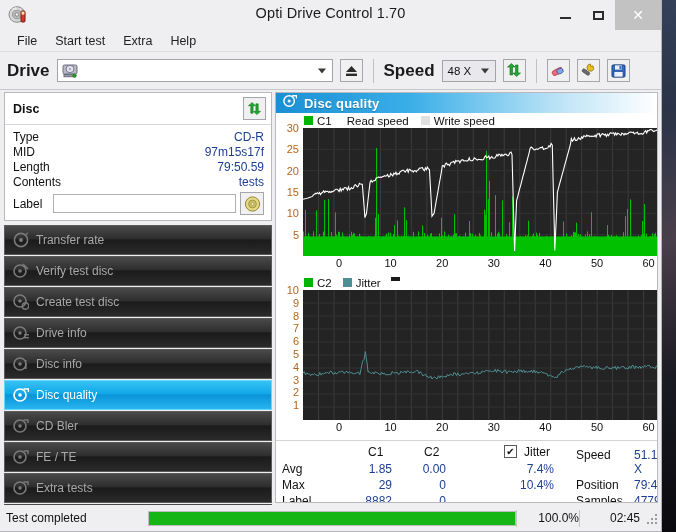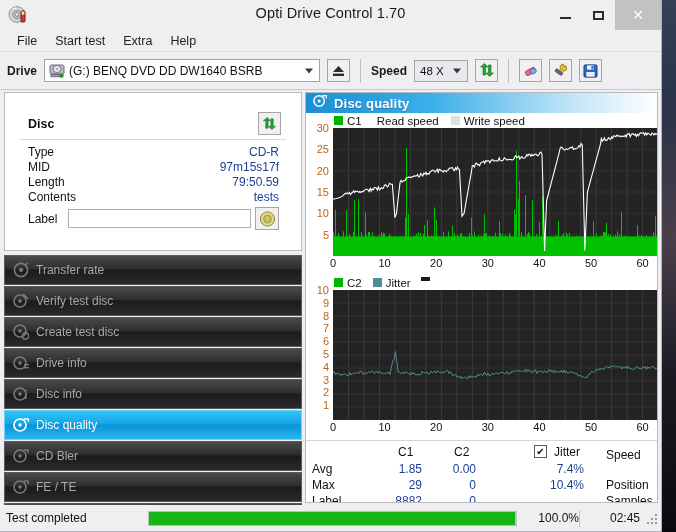--- a/index.html
+++ b/index.html
@@ -62,21 +62,21 @@
   }
   
   #toolbar {
     flex: 0 0 38px; height:38px;
     display:flex; align-items:center;
     padding: 0 7px;
     background:#efeff2;
     border-bottom:1px solid #c8c8cc;
     gap:7px;
   }
-  .tb-label { font-size:12px; font-weight:bold; color:#1a1a1a; }
+  .tb-label { font-size:17px; font-weight:bold; color:#1a1a1a; }
   #drive-combo {
     flex: 0 0 276px; height:23px;
     background:#fff; border:1px solid #a4a4a8;
     display:flex; align-items:center; position:relative;
     font-size:12px; color:#111;
   }
   #drive-combo .dicon { width:16px; height:15px; margin:0 4px 0 4px; position:relative;}
   #drive-combo .dtxt { white-space:nowrap; overflow:hidden; }
   .combo-arrow {
     position:absolute; right:6px; top:50%; transform:translateY(-50%);
@@ -99,21 +99,21 @@
     background:#efeff2; padding:0;
   }
   
   #left {
     flex: 0 0 166px;
     display:flex; flex-direction:column;
     padding: 2px 3px 2px 4px;
   }
   #disc-box {
     border:1px solid #b9b9be; background:#fff;
-    padding:15px; margin-bottom:4px;
+    padding:0; margin-bottom:4px;
   }
   #disc-head {
     display:flex;align-items:center;justify-content:space-between;
     padding:4px 5px 4px 8px;
     border-bottom:1px solid #d8d8dc;
   }
   #disc-head .t { font-size:12.5px;font-weight:bold;color:#111; }
   .disc-rows { padding:5px 7px 5px 8px; }
   .drow { display:flex; justify-content:space-between; font-size:12px; margin-bottom:1px;}
   .drow .k { color:#111; }
@@ -155,21 +155,21 @@
     background: linear-gradient(90deg,#1a8fd4 0%,#3aaee8 35%,#bfe4f7 75%,#ffffff 100%);
     display:flex;align-items:center;gap:7px;padding-left:7px;
   }
   #dq-header .t { font-size:13px;font-weight:bold;color:#fff;letter-spacing:.2px;
                   text-shadow:0 1px 1px rgba(0,0,0,.25); }
   .chart-block { position:relative; }
   .legend { display:flex; align-items:center; gap:6px; font-size:11.5px; color:#111;
             padding-left:28px; height:15px; }
   .lg-sw { width:9px;height:9px;display:inline-block; }
   .lg-item { display:flex;align-items:center;gap:4px;}
-  .plot-wrap { position:relative; }
+  .plot-wrap { position:relative;padding-left:36px; }
   .yaxis-l, .yaxis-r { position:absolute; top:0; font-size:11px; }
   .ytick { position:absolute; right:0; transform:translateY(-50%); white-space:nowrap;}
   .xaxis { position:relative; height:14px; font-size:11px; color:#111; }
   .xtick { position:absolute; transform:translateX(-50%); white-space:nowrap;}
   .plotarea { position:absolute; background:#1e1e1e; overflow:hidden; }
   
   #stats {
     flex:0 0 68px; display:flex; padding:3px 6px 0 6px;
     border-top:1px solid #d4d4d8;
     font-size:12px; position:relative;
@@ -237,21 +237,20 @@
     <div id="drive-combo">
       <span class="dicon">
         <svg width="16" height="15" viewBox="0 0 16 15">
           <rect x="1" y="2" width="14" height="9" rx="1.5" fill="#b9b9c6" stroke="#6d6d80"></rect>
           <ellipse cx="8" cy="6" rx="4" ry="3.6" fill="#e4e4ee" stroke="#7a7a90"></ellipse>
           <ellipse cx="8" cy="6" rx="1.2" ry="1.1" fill="#9a9ab0"></ellipse>
           <rect x="2" y="11.5" width="10" height="2.2" fill="#9a9aaa" stroke="#6d6d80"></rect>
           <circle cx="12.5" cy="12.6" r="2.2" fill="#2e8b2e"></circle>
         </svg>
       </span>
-      <span class="dtxt">(G:)   BENQ DVD DD DW1640 BSRB</span>
       <span class="combo-arrow"></span>
     </div>
 
     <div class="sqbtn">
       <svg width="15" height="14" viewBox="0 0 15 14">
         <path d="M7.5 2 L13 8 L2 8 Z" fill="#2b2b2b"></path>
         <rect x="2" y="9.6" width="11" height="2.4" fill="#2b2b2b"></rect>
       </svg>
     </div>
 

